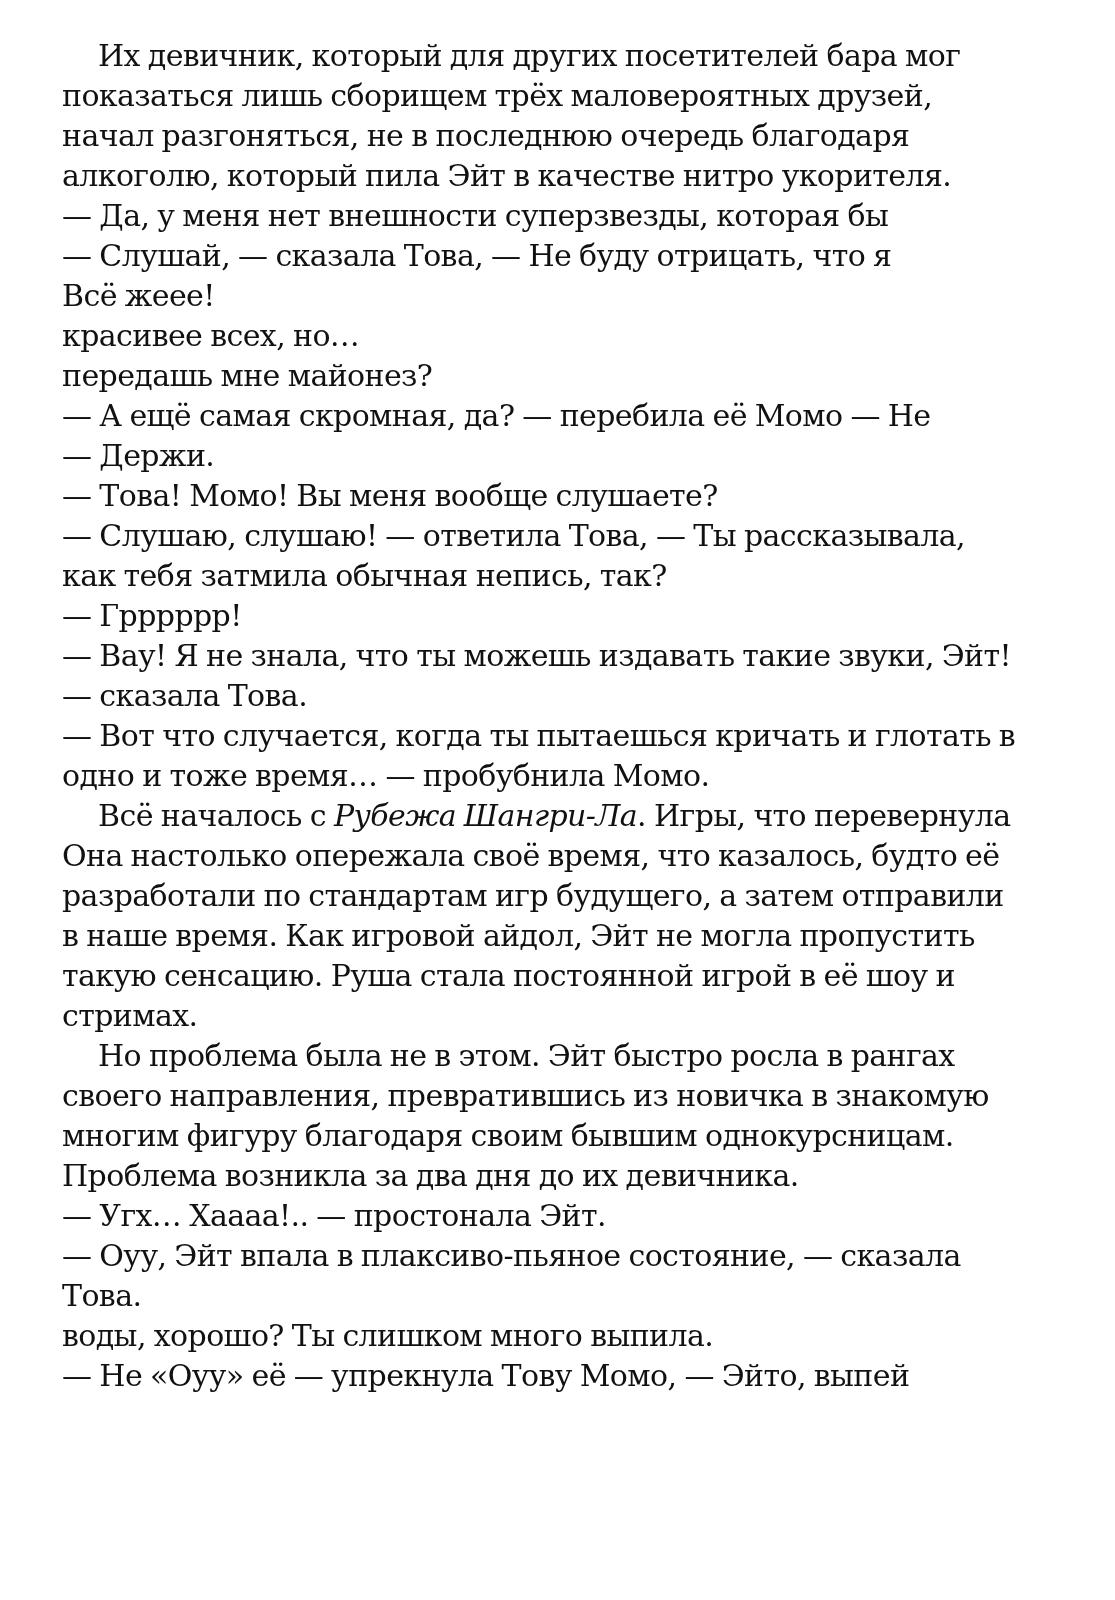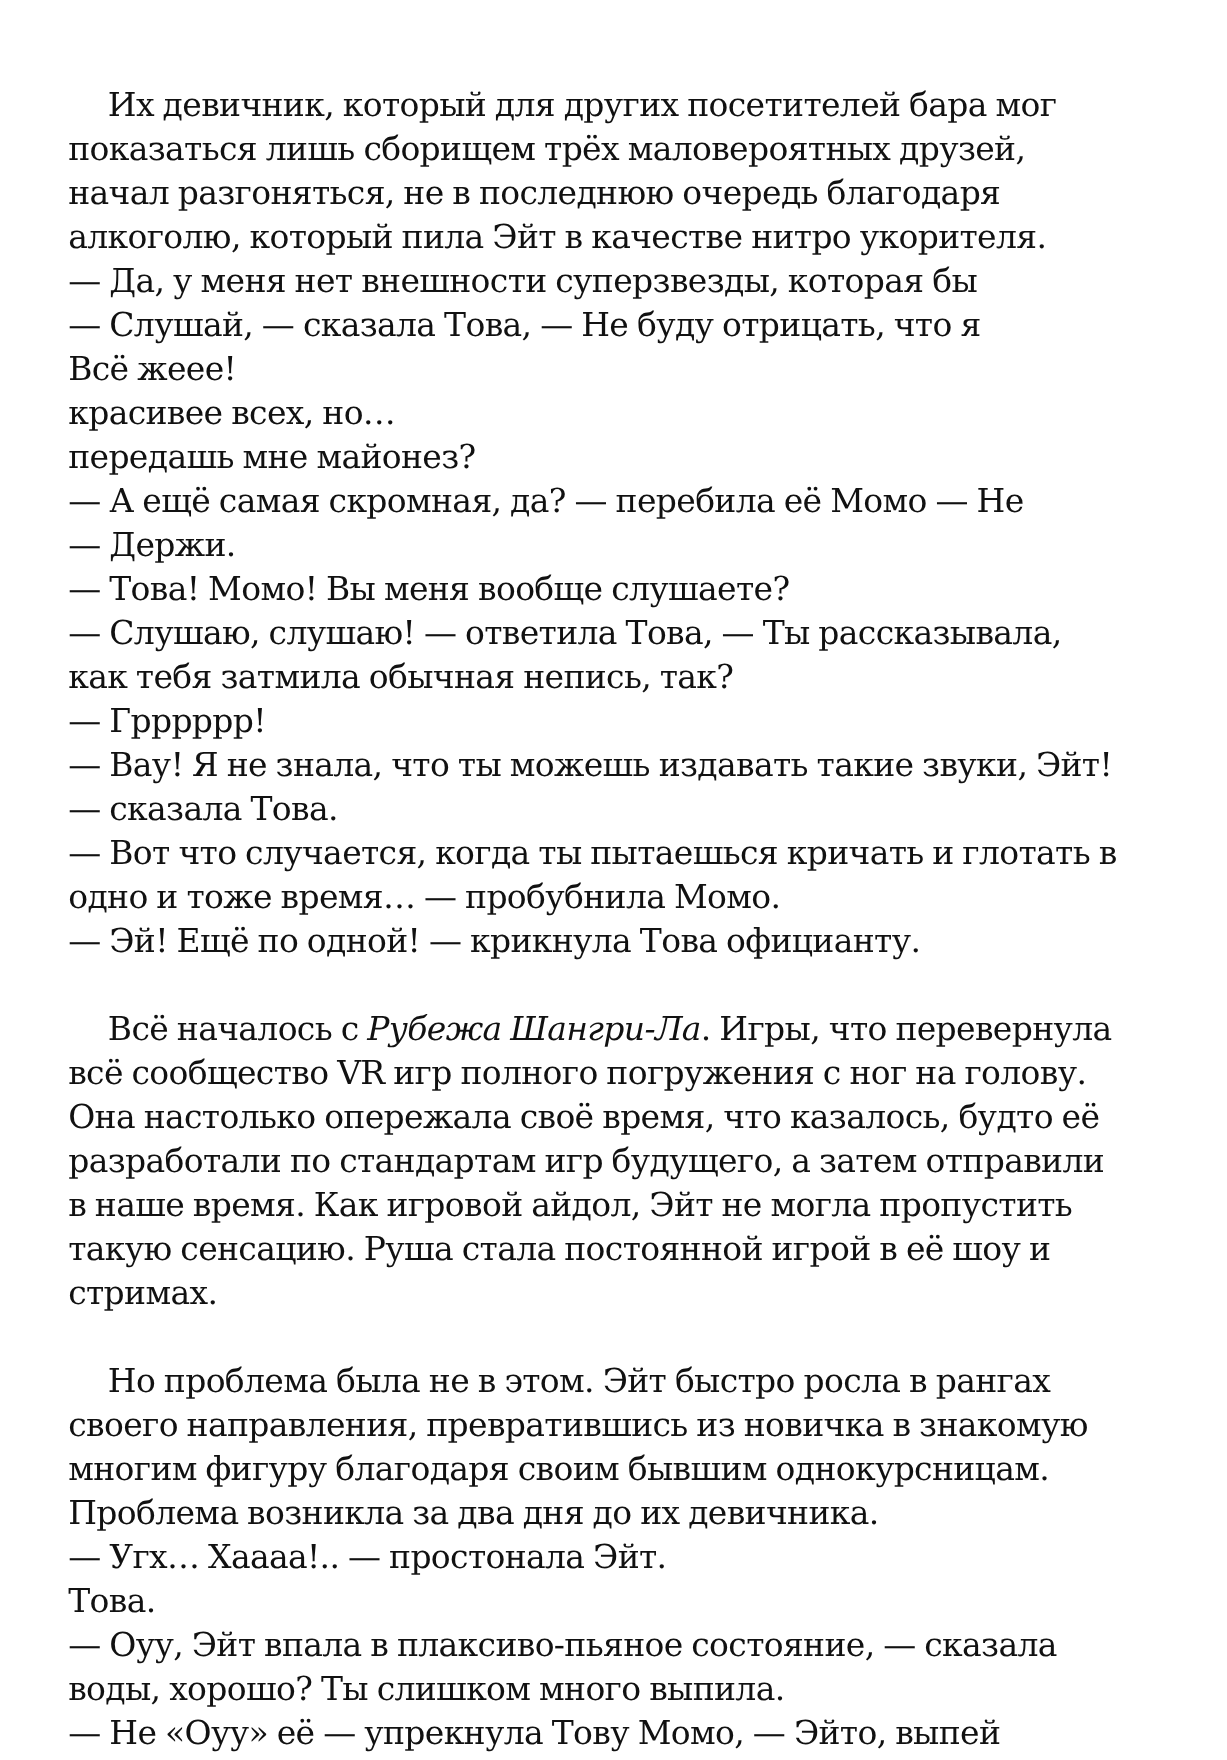--- a/index.html
+++ b/index.html
@@ -10,21 +10,21 @@
     box-sizing: border-box;
     padding: 36px 40px 0 62px;
     font-family: "DejaVu Serif", "Liberation Serif", serif;
     font-size: 30px;
     line-height: 40px;
     color: #111111;
     letter-spacing: -0.6px;
     word-spacing: -1px;
   }
   .line { white-space: nowrap; display: block; height: 40px; }
-  .indent { padding-left: 36px; margin-top: 40px; }
+  .indent { padding-left: 36px; }
   .ital { font-style: italic; }
 </style>
 </head>
 <body>
 
 <div class="page">
   <span class="line indent">Их девичник, который для других посетителей бара мог</span>
   <span class="line">показаться лишь сборищем трёх маловероятных друзей,</span>
   <span class="line">начал разгоняться, не в последнюю очередь благодаря</span>
   <span class="line">алкоголю, который пила Эйт в качестве нитро укорителя.</span>
@@ -36,30 +36,28 @@
   <span class="line">— А ещё самая скромная, да? — перебила её Момо — Не</span>
   <span class="line">— Держи.</span>
   <span class="line">— Това! Момо! Вы меня вообще слушаете?</span>
   <span class="line">— Слушаю, слушаю! — ответила Това, — Ты рассказывала,</span>
   <span class="line">как тебя затмила обычная непись, так?</span>
   <span class="line">— Грррррр!</span>
   <span class="line">— Вау! Я не знала, что ты можешь издавать такие звуки, Эйт!</span>
   <span class="line">— сказала Това.</span>
   <span class="line">— Вот что случается, когда ты пытаешься кричать и глотать в</span>
   <span class="line">одно и тоже время… — пробубнила Момо.</span>
-  <span class="line">— Эй! Ещё по одной! — крикнула Това официанту.</span>
   <span class="line indent"><span>Всё началось с </span><span class="ital">Рубежа Шангри-Ла</span><span>. Игры, что перевернула</span></span>
-  <span class="line">всё сообщество VR игр полного погружения с ног на голову.</span>
   <span class="line">Она настолько опережала своё время, что казалось, будто её</span>
   <span class="line">разработали по стандартам игр будущего, а затем отправили</span>
   <span class="line">в наше время. Как игровой айдол, Эйт не могла пропустить</span>
   <span class="line">такую сенсацию. Руша стала постоянной игрой в её шоу и</span>
   <span class="line">стримах.</span>
   <span class="line indent">Но проблема была не в этом. Эйт быстро росла в рангах</span>
   <span class="line">своего направления, превратившись из новичка в знакомую</span>
   <span class="line">многим фигуру благодаря своим бывшим однокурсницам.</span>
   <span class="line">Проблема возникла за два дня до их девичника.</span>
   <span class="line">— Угх… Хаааа!.. — простонала Эйт.</span>
+  <span class="line">— Оуу, Эйт впала в плаксиво-пьяное состояние, — сказала</span>
   <span class="line">Това.</span>
-  <span class="line">— Оуу, Эйт впала в плаксиво-пьяное состояние, — сказала</span>
   <span class="line">воды, хорошо? Ты слишком много выпила.</span>
   <span class="line">— Не «Оуу» её — упрекнула Тову Момо, — Эйто, выпей</span>
 </div>
 
 </body></html>

